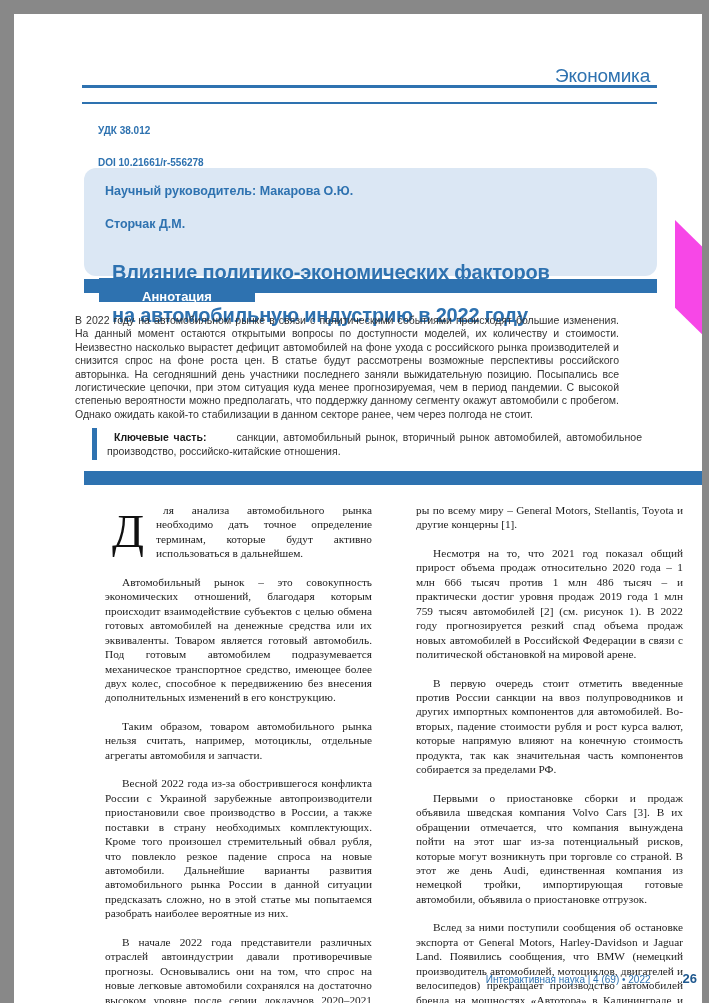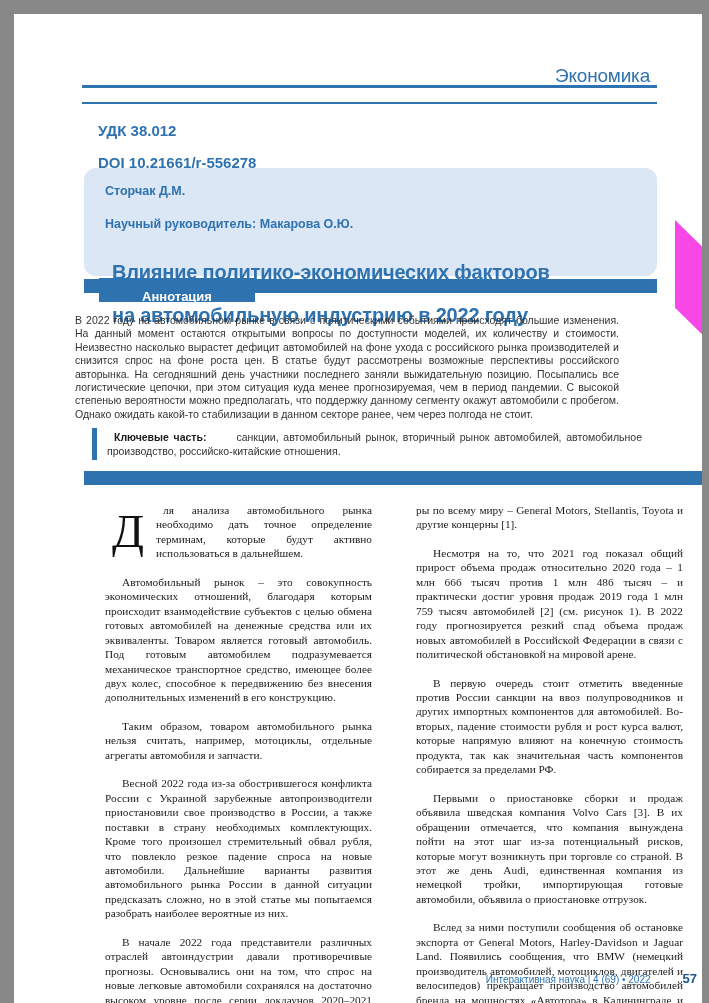--- a/index.html
+++ b/index.html
@@ -25,21 +25,21 @@
     font-size:19px;color:var(--accent_blue);
     letter-spacing:-0.2px;
   }
   .header-rule{
     position:absolute;left:68px;top:71px;width:575px;height:4px;
     border-top:3px solid var(--accent_blue);
     border-bottom:2px solid var(--accent_blue);
   }
   .udc-block{
     position:absolute;left:70px;top:94px;
-    color:var(--accent_blue);font-weight:700;font-size:15px;line-height:18px;
+    color:var(--accent_blue);font-weight:700;font-size:10px;line-height:18px;
   }
   
   .title-box{
     position:absolute;left:70px;top:154px;width:573px;height:108px;
     background:var(--box_blue);border-radius:12px;
     padding:7px 20px 0 14px;
     color:var(--accent_blue);
   }
   .author-line{font-size:12.5px;font-weight:700;line-height:19px;}
   .article-title{font-size:20px;font-weight:700;line-height:29px;margin-top:3px;letter-spacing:-0.2px;}
@@ -111,22 +111,22 @@
 
   <div class="rubric">Экономика</div>
   <div class="header-rule"></div>
 
   <div class="udc-block">
     <div>УДК 38.012</div>
     <div>DOI 10.21661/r-556278</div>
   </div>
 
   <div class="title-box">
+    <div class="author-line">Научный руководитель: Макарова О.Ю.</div>
     <div class="author-line">Сторчак Д.М.</div>
-    <div class="author-line">Научный руководитель: Макарова О.Ю.</div>
     <div class="article-title">
       <div>Влияние политико-экономических факторов</div>
       <div>на автомобильную индустрию в 2022 году</div>
     </div>
   </div>
   <div class="box-rule"></div>
   <div class="abstract-badge">Аннотация</div>
 
   <div class="abstract-text">В 2022 году на автомобильном рынке в связи с политическими событиями происходят большие изменения. На данный момент остаются открытыми вопросы по доступности моделей, их количеству и стоимости. Неизвестно насколько вырастет дефицит автомобилей на фоне ухода с российского рынка производителей и снизится спрос на фоне роста цен. В статье будут рассмотрены возможные перспективы российского авторынка. На сегодняшний день участники последнего заняли выжидательную позицию. Посыпались все логистические цепочки, при этом ситуация куда менее прогнозируемая, чем в период пандемии. С высокой степенью вероятности можно предполагать, что поддержку данному сегменту окажут автомобили с пробегом. Однако ожидать какой-то стабилизации в данном секторе ранее, чем через полгода не стоит.</div>
 
@@ -148,18 +148,18 @@
         <p>Несмотря на то, что 2021 год показал общий прирост объема продаж относительно 2020 года – 1 млн 666 тысяч против 1 млн 486 тысяч – и практически достиг уровня продаж 2019 года 1 млн 759 тысяч автомобилей [2] (см. рисунок 1). В 2022 году прогнозируется резкий спад объема продаж новых автомобилей в Российской Федерации в связи с политической обстановкой на мировой арене.</p>
         <p>В первую очередь стоит отметить введенные против России санкции на ввоз полупроводников и других импортных компонентов для автомобилей. Во-вторых, падение стоимости рубля и рост курса валют, которые напрямую влияют на конечную стоимость продукта, так как значительная часть компонентов собирается за пределами РФ.</p>
         <p>Первыми о приостановке сборки и продаж объявила шведская компания Volvo Cars [3]. В их обращении отмечается, что компания вынуждена пойти на этот шаг из-за потенциальный рисков, которые могут возникнуть при торговле со страной. В этот же день Audi, единственная компания из немецкой тройки, импортирующая готовые автомобили, объявила о приостановке отгрузок.</p>
         <p>Вслед за ними поступили сообщения об остановке экспорта от General Motors, Harley-Davidson и Jaguar Land. Появились сообщения, что BMW (немецкий производитель автомобилей, мотоциклов, двигателей и велосипедов) прекращает производство автомобилей бренда на мощностях «Автотора» в Калининграде и перестает поставлять автомобили на российский рынок.</p>
         <p>28 февраля 2022 г. Южная Корея объявила о том, что поддерживает инициированные США санкции</p>
       </div>
   </div>
 
   <div class="footer">
     <span class="journal-ref">Интерактивная наука | 4 (69) • 2022</span>
-    <span class="page-number">57</span>
+    <span class="page-number">26</span>
   </div>
 
   <div class="pink-marker"></div>
 
 </div>
 
 </body></html>

